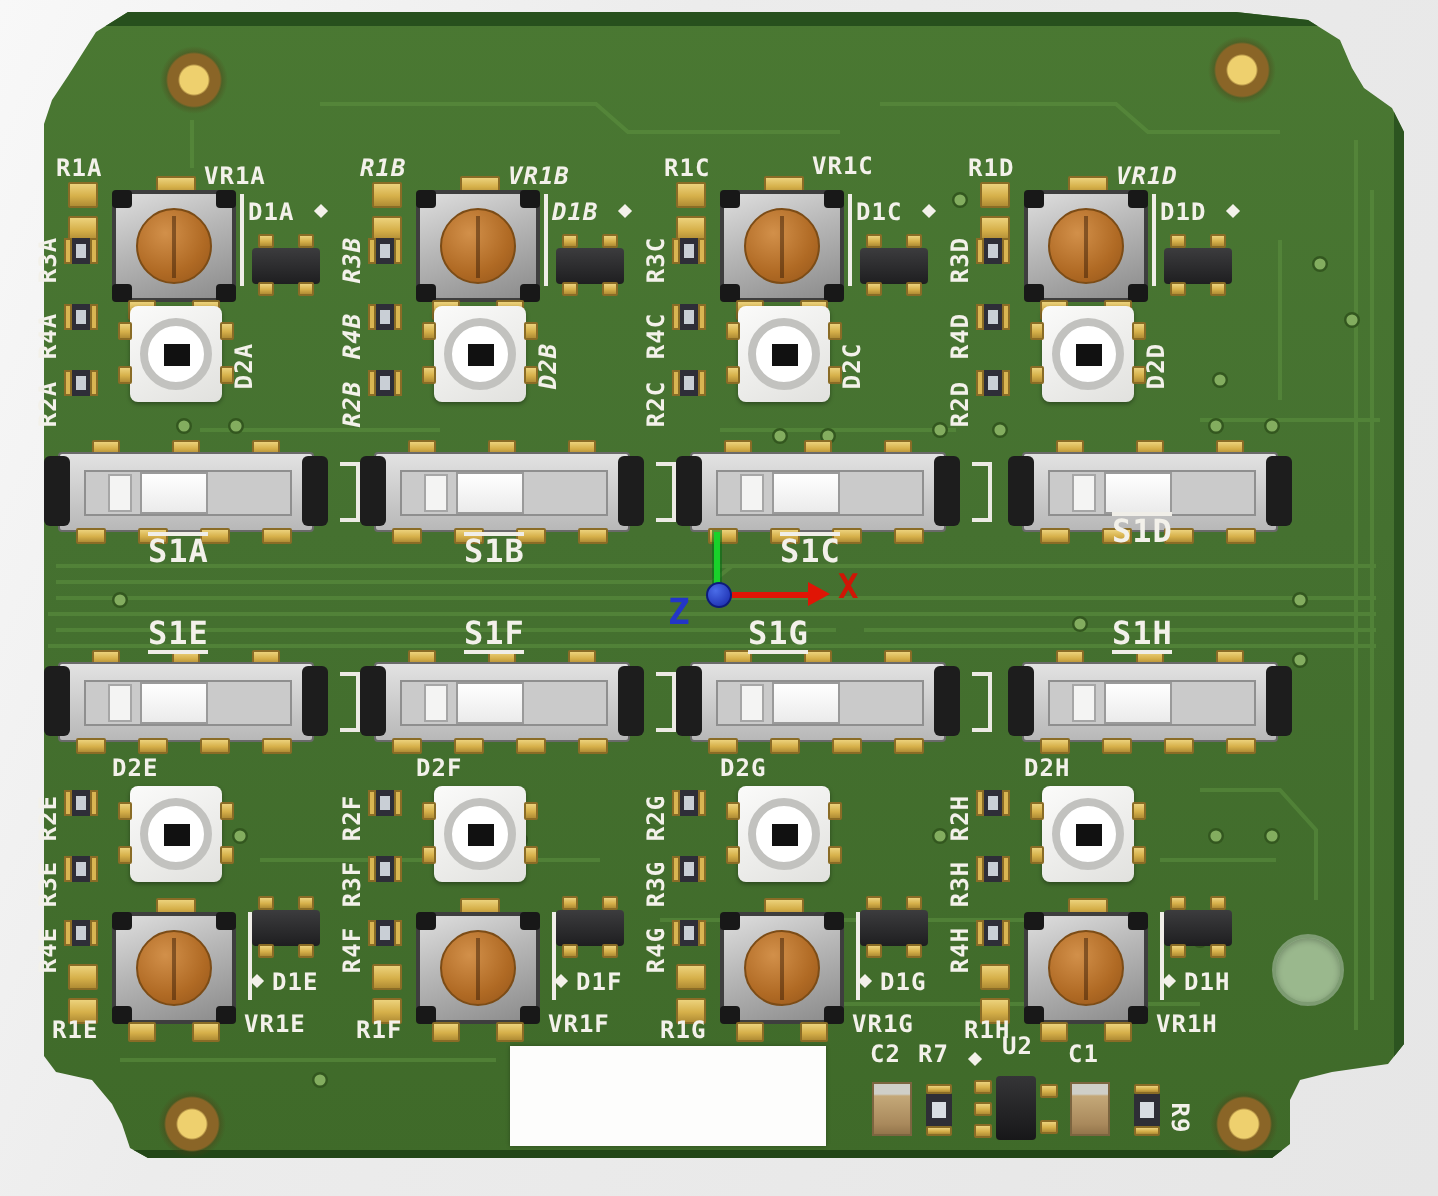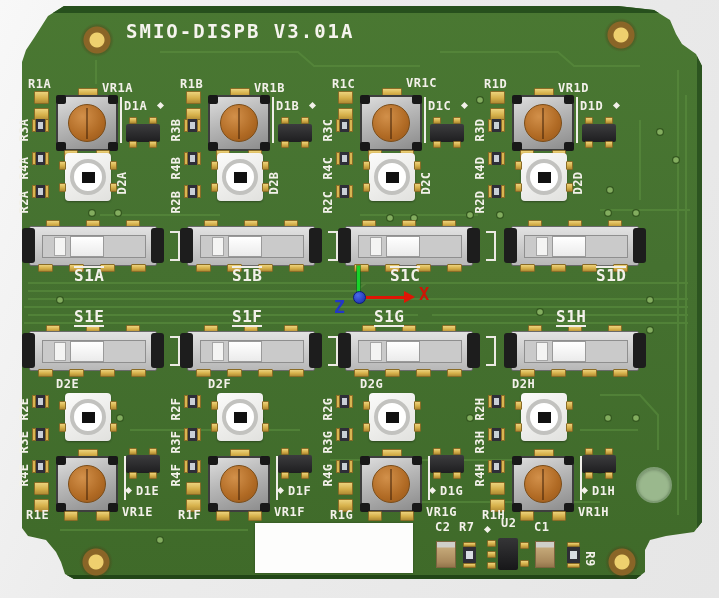--- a/index.html
+++ b/index.html
@@ -162,21 +162,20 @@
         <circle cx="650" cy="300" r="3.4"></circle>
           <circle cx="650" cy="330" r="3.4"></circle>
       </g>
     </svg>
     <div class="edge-top"></div>
     <div class="edge-bottom"></div>
     <div class="edge-right"></div>
     <div class="edge-left"></div>
   </div>
 
-  <div class="slk title">SMIO-DISPB V3.01A</div>
 
   <div class="hole" style="left:80px;top:23px"></div>
   <div class="hole" style="left:604px;top:18px"></div>
   <div class="hole" style="left:79px;top:545px"></div>
   <div class="hole" style="left:605px;top:545px"></div>
   <div class="unplated" style="left:636px;top:467px"></div>
   <div class="label-area"></div>
 
   <div id="dynamic">
       <div style="left: 32px; top: 75px; width: 150px; height: 150px;">
@@ -229,21 +228,21 @@
         <div class="led" style="left: 33px; top: 78px;">
           <div class="lp gold" style="left: -6px; top: 8px;"></div>
           <div class="lp gold" style="left: -6px; top: 30px;"></div>
           <div class="lp gold" style="right: -6px; top: 8px;"></div>
           <div class="lp gold" style="right: -6px; top: 30px;"></div>
           <div class="ring"></div>
           <div class="die"></div>
         </div>
         <div class="slk vlk" style="left: 72px; top: 102px;">D2A</div>
       </div>
-      <div style="left: 184px; top: 75px; width: 150px; height: 150px;">
+      <div style="left: 184px; top: 75px; width: 150px; height: 150px; font-style: italic;">
         <div class="slk" style="left: -4px; top: 3px;">R1B</div>
         <div class="gold" style="left: 2px; top: 16px; width: 15px; height: 13px;"></div>
         <div class="gold" style="left: 2px; top: 33px; width: 15px; height: 13px;"></div>
         <div class="slk vlk" style="left: -26px; top: 49px;">R3B</div>
         <div class="slk vlk" style="left: -26px; top: 87px;">R4B</div>
         <div class="slk vlk" style="left: -26px; top: 121px;">R2B</div>
         <div class="chip" style="left: 0px; top: 44px;">
           <i class="cap"></i>
           <i class="bdy"></i>
           <i class="cap"></i>
@@ -379,21 +378,21 @@
             <div class="nub" style="right: -2px; top: -2px;"></div>
             <div class="nub" style="left: -2px; bottom: -2px;"></div>
             <div class="nub" style="right: -2px; bottom: -2px;"></div>
             <div class="knob">
               <div class="slit"></div>
             </div>
           </div>
           <div class="pb1 gold"></div>
           <div class="pb2 gold"></div>
         </div>
-        <div class="slk" style="left: 70px; top: 7px;">VR1D</div>
+        <div class="slk" style="left: 70px; top: 7px; font-style: italic;">VR1D</div>
         <div class="vline" style="left: 88px; top: 22px; height: 46px;"></div>
         <div class="slk" style="left: 92px; top: 25px;">D1D</div>
         <div class="dmark" style="left: 126px; top: 28px;"></div>
         <div class="sot" style="left: 94px; top: 42px;">
           <div class="sl gold" style="left: 3px; top: 0px;"></div>
           <div class="sl gold" style="left: 23px; top: 0px;"></div>
           <div class="sb"></div>
           <div class="sl gold" style="left: 3px; top: 24px;"></div>
           <div class="sl gold" style="left: 23px; top: 24px;"></div>
         </div>
@@ -698,21 +697,21 @@
           <div class="kb2"></div>
           <div class="kb"></div>
         </div>
         <div class="capL"></div>
         <div class="capR"></div>
         <div class="bp gold" style="left: 16px;"></div>
         <div class="bp gold" style="left: 47px;"></div>
         <div class="bp gold" style="left: 78px;"></div>
         <div class="bp gold" style="left: 109px;"></div>
       </div>
-      <div class="slk swlbl ol" style="left: 556px; top: 266px; margin-left: 40px;">S1D</div>
+      <div class="slk swlbl ol" style="left: 556px; top: 256px;">S1D</div>
       <div class="sw" style="left: 22px; top: 331px;">
         <div class="tp gold" style="left: 24px;"></div>
         <div class="tp gold" style="left: 64px;"></div>
         <div class="tp gold" style="left: 104px;"></div>
         <div class="bdy">
           <div class="trk"></div>
           <div class="kb2"></div>
           <div class="kb"></div>
         </div>
         <div class="capL"></div>

